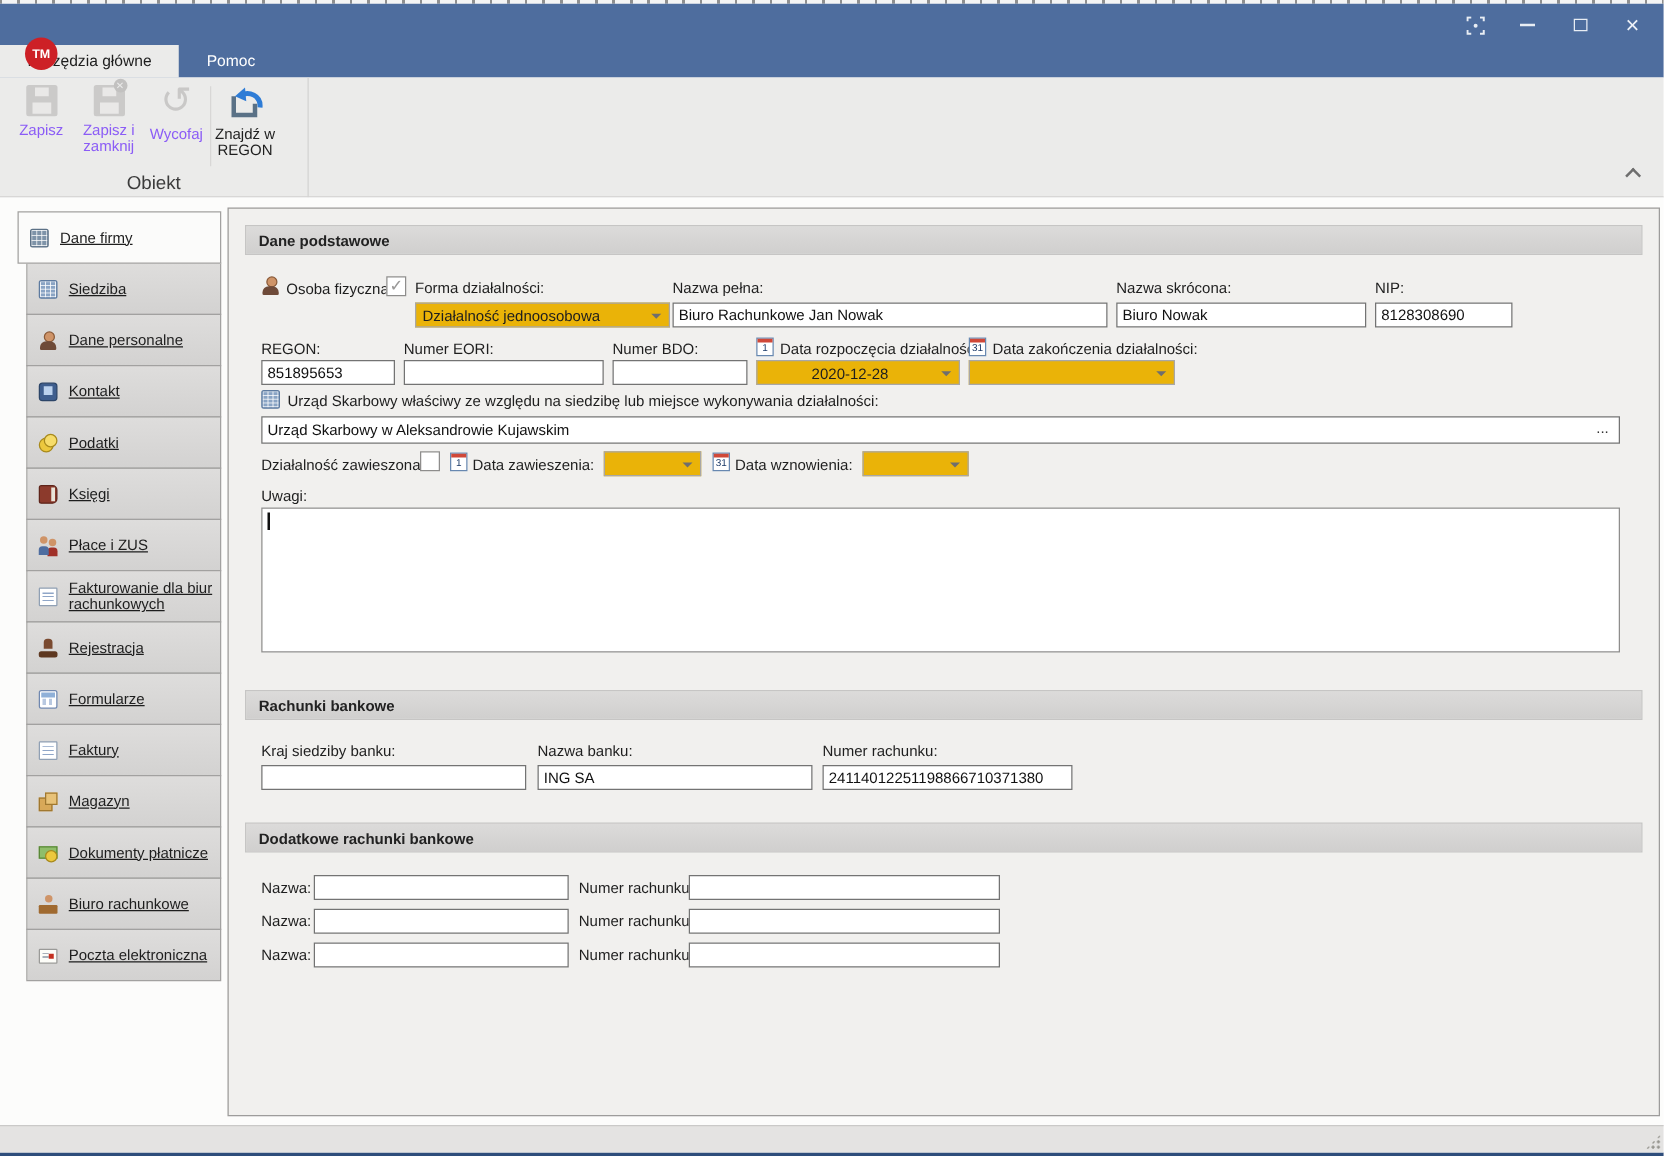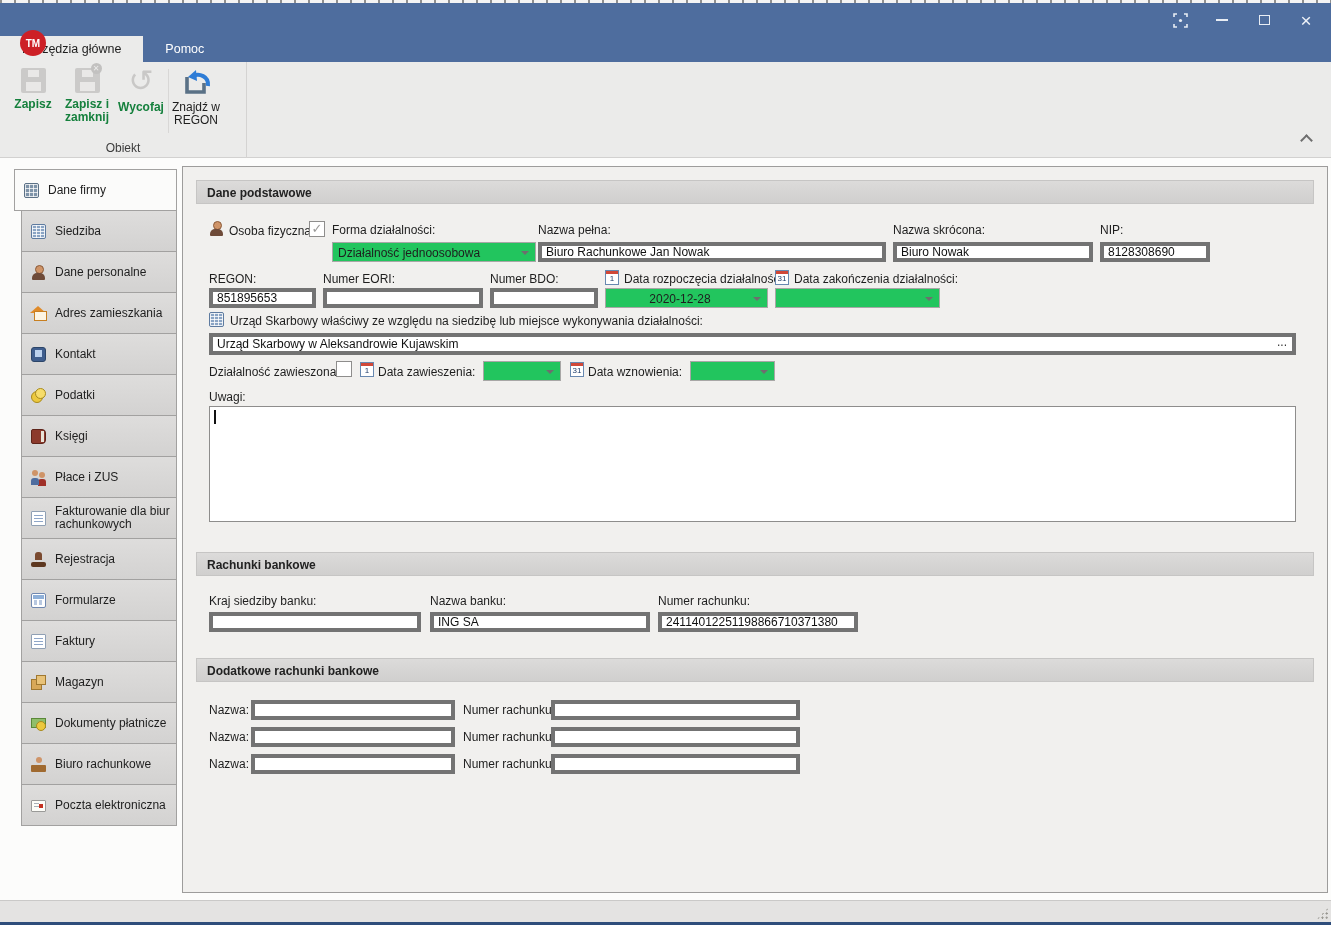--- a/index.html
+++ b/index.html
@@ -23,45 +23,45 @@
   .tabrow { height:26px; background:#4e6d9e; display:flex; align-items:flex-end; position:relative;text-align:center; }
   .applogo { position:absolute; left:20px; top:-6px; width:26px; height:26px; border-radius:50%;
     background:#cd2026; color:#fff; font-weight:bold; font-size:10px; display:flex; align-items:center; justify-content:center; }
   .rtab { padding:6px 22px 6px 22px; color:#fff; font-size:12.5px; cursor:default; }
   .rtab:first-of-type { margin-left:58px; }
   .rtab.active { background:#ebebea; color:#1e1e1e; }
 
   
   .ribbon { height:96px; background:#ebebea; border-bottom:1px solid #d2d1d0; position:relative; }
   .rgroup { position:absolute; left:0; top:0; width:247px; height:96px; border-right:1px solid #d4d3d2; }
-  .rgroup-label { position:absolute; left:0; right:0; bottom:3px; text-align:center; color:#3c3c3c; font-size:12px; }
+  .rgroup-label { position:absolute; left:0; right:0; bottom:3px; text-align:center; color:#3c3c3c; font-size:15px; }
   .rbuttons { display:flex; height:78px; padding-left:6px; }
   .rbtn { width:54px; padding-top:6px; display:flex; flex-direction:column; align-items:center; text-align:center; cursor:default; }
   .rbtn .rlbl { margin-top:5px; line-height:13px; font-size:12px; color:#1e1e1e; }
-  .rbtn.disabled .rlbl { color:#15803d;font-weight:bold; }
+  .rbtn.disabled .rlbl { color:#8b5cf6; }
   .rsep { width:1px; height:64px; margin-top:7px; background:#d8d7d6; }
   .ric { position:relative; width:28px; height:28px; display:block; }
   .ric-floppy { width:25px; height:25px; border-radius:2px; background:#cbcac9; }
   .ric-floppy::before { content:""; position:absolute; top:2px; left:7px; width:11px; height:7px; background:#e9e8e7; }
   .ric-floppy::after { content:""; position:absolute; bottom:2px; left:5px; width:15px; height:9px; background:#e9e8e7; }
   .xbadge { position:absolute; top:-5px; right:-2px; width:11px; height:11px; border-radius:50%; background:#c2c1c0;
     color:#ebebea; font-size:8px; line-height:11px; text-align:center; }
   .ric-undo { color:#c9c8c7; font-size:30px; line-height:26px; width:30px; text-align:center; }
   .ric-undo::before { content:"\21BA"; }
   .chev { position:absolute; right:20px; bottom:12px; width:9px; height:9px; border-left:2px solid #6e6e6e; border-top:2px solid #6e6e6e; transform:rotate(45deg); cursor:default; }
 
   
   .content { position:relative; height:742px; background:#fcfcfb; }
 
   
   .sidebar { position:absolute; left:14px; top:12px; width:163px; }
   .sitem { position:relative; margin-left:7px; height:42px; margin-top:-1px; border:1px solid #a2a1a0;
     background:linear-gradient(#dedddc,#d3d2d1); display:flex; align-items:center; gap:9px; padding:0 4px 0 9px; cursor:default; }
   .sitem.active { margin-left:0; background:#fbfbfa; z-index:2; }
-  .sitem span.lbl { line-height:13px; }
+  .sitem span.lbl { line-height:13px;text-decoration:underline; }
 
   
   .icon { width:15px; height:15px; flex:0 0 15px; display:inline-block; position:relative; border-radius:2px; }
   .i-company { background:#7e93a8; background-image:linear-gradient(90deg,rgba(255,255,255,.75) 1px,transparent 1px),linear-gradient(rgba(255,255,255,.75) 1px,transparent 1px); background-size:4px 4px; border:1px solid #5c7186; }
   .i-person { border-radius:0; }
   .i-person::before { content:""; position:absolute; top:0; left:4px; width:7px; height:7px; border-radius:50%; background:#cf9468; border:1px solid #8a5a38; }
   .i-person::after { content:""; position:absolute; bottom:0; left:1px; width:13px; height:7px; border-radius:5px 5px 1px 1px; background:#6e4a38; }
   .i-headquarters { background:#8aa4c4; background-image:linear-gradient(90deg,rgba(255,255,255,.8) 1px,transparent 1px),linear-gradient(rgba(255,255,255,.8) 1px,transparent 1px); background-size:4px 3px; border:1px solid #5e7ba0; }
   .i-home { border-radius:0; }
   .i-home::before { content:""; position:absolute; top:0; left:-1px; border-left:8.5px solid transparent; border-right:8.5px solid transparent; border-bottom:7px solid #e08a28; }
@@ -101,23 +101,23 @@
   .i-email::after { content:""; position:absolute; right:2px; top:3px; width:4px; height:4px; background:#c43020; }
 
   
   .panel { position:absolute; left:182px; top:8px; width:1146px; height:727px; background:#f1f0ee; border:1px solid #9d9c9b; }
   .sect { position:absolute; left:13px; width:1118px; }
   .sect-h { height:24px; background:linear-gradient(#dcdbda,#d0cfce); border:1px solid #c6c5c4;
     font-weight:bold; color:#222; padding:5px 0 0 10px; }
   .sect-b { position:relative; }
 
   .flabel { position:absolute; white-space:nowrap; color:#1e1e1e; }
-  .inp { position:absolute; height:20px; border:4px solid #737373; background:#fff; padding:0 4px;
+  .inp { position:absolute; height:20px; border:1px solid #737373; background:#fff; padding:0 4px;
     font:12px "Liberation Sans", sans-serif; color:#111; }
-  .dd { position:absolute; height:20px; border:1px solid #a8a7a6; background:#22c55e; padding:3px 18px 0 5px; }
+  .dd { position:absolute; height:20px; border:1px solid #a8a7a6; background:#eab308; padding:3px 18px 0 5px; }
   .dd .arr { position:absolute; right:6px; top:8px; width:0; height:0;
     border-left:4px solid transparent; border-right:4px solid transparent; border-top:4px solid #6e6e6e; }
   .dd.center { text-align:center; }
   .cb { position:absolute; width:16px; height:16px; border:1px solid #8e8d8c; background:#fff; text-align:center; }
   .cb.checked::after { content:"\2713"; color:#9a9998; font-size:13px; line-height:14px; }
   .cal { position:absolute; width:14px; height:15px; background:#fff; border:1px solid #6888b0; }
   .cal::before { content:""; position:absolute; top:0; left:0; right:0; height:3px; background:#d04838; }
   .cal .d { position:absolute; top:3px; left:0; right:0; text-align:center; font-size:8px; color:#1c3a68; }
   .ellipsis-btn { position:absolute; right:4px; top:2px; width:20px; text-align:center; color:#333; cursor:default; }
   .bigtext { position:absolute; border:1px solid #8e8d8c; background:#fff; }
@@ -211,24 +211,20 @@
     </div>
     <div class="sitem">
       <span class="icon i-headquarters"></span>
       <span class="lbl">Siedziba</span>
     </div>
     <div class="sitem">
       <span class="icon i-person"></span>
       <span class="lbl">Dane personalne</span>
     </div>
     <div class="sitem">
-      <span class="icon i-home"></span>
-      <span class="lbl">Adres zamieszkania</span>
-    </div>
-    <div class="sitem">
       <span class="icon i-contact"></span>
       <span class="lbl">Kontakt</span>
     </div>
     <div class="sitem">
       <span class="icon i-taxes"></span>
       <span class="lbl">Podatki</span>
     </div>
     <div class="sitem">
       <span class="icon i-books"></span>
       <span class="lbl">Księgi</span>

